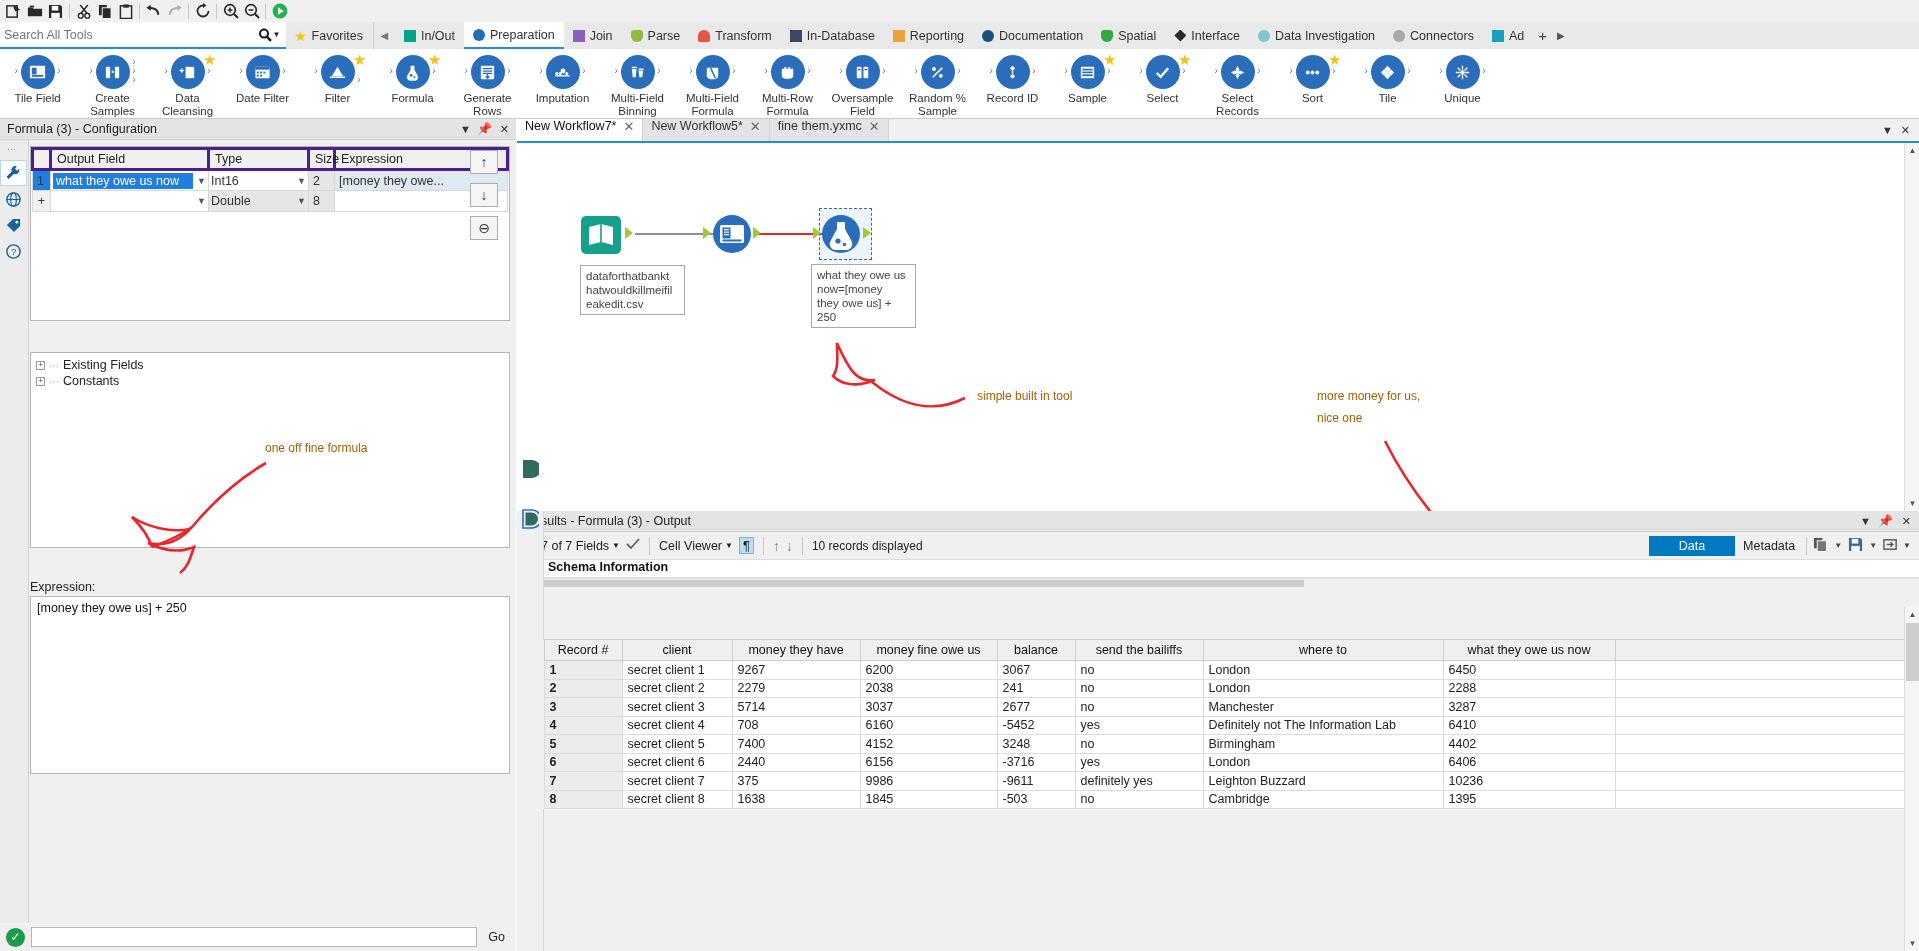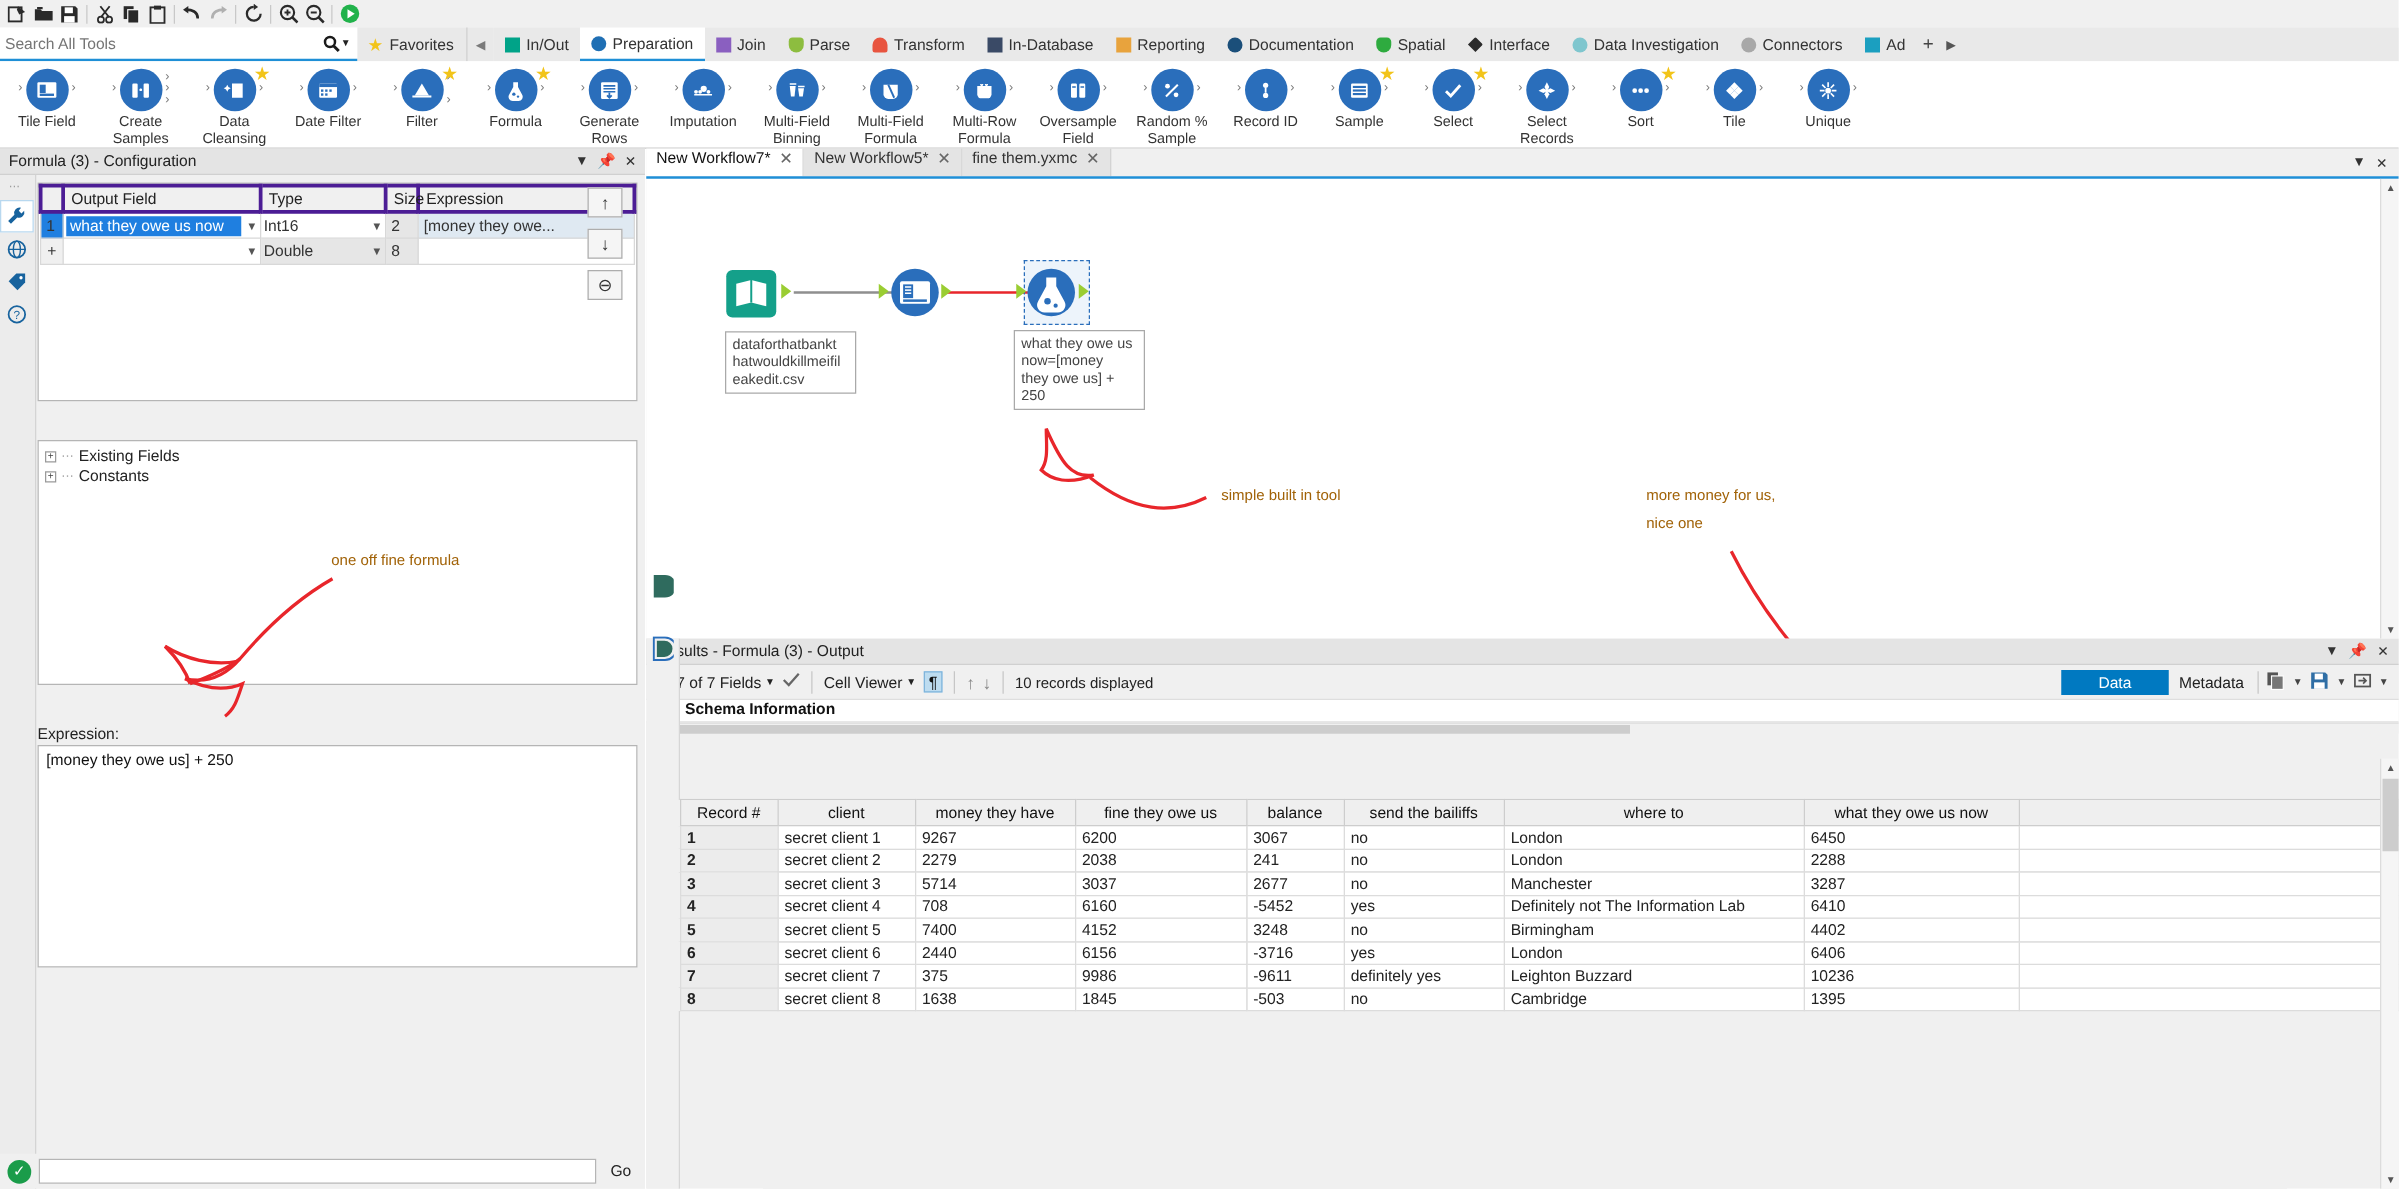--- a/index.html
+++ b/index.html
@@ -1097,21 +1097,21 @@
             <col style="width:240px">
             <col style="width:172px">
             <col>
         </colgroup>
         <thead>
           <tr>
             <th style="background:#f0f0f0;border:none;"></th>
             <th>Record #</th>
             <th>client</th>
             <th>money they have</th>
-            <th>fine they owe us</th>
+            <th>money fine owe us</th>
             <th>balance</th>
             <th>send the bailiffs</th>
             <th>where to</th>
             <th>what they owe us now</th>
             <th></th>
           </tr>
         </thead>
         <tbody>
           <tr>
             <td style="background:#f0f0f0;border:none;"></td>

